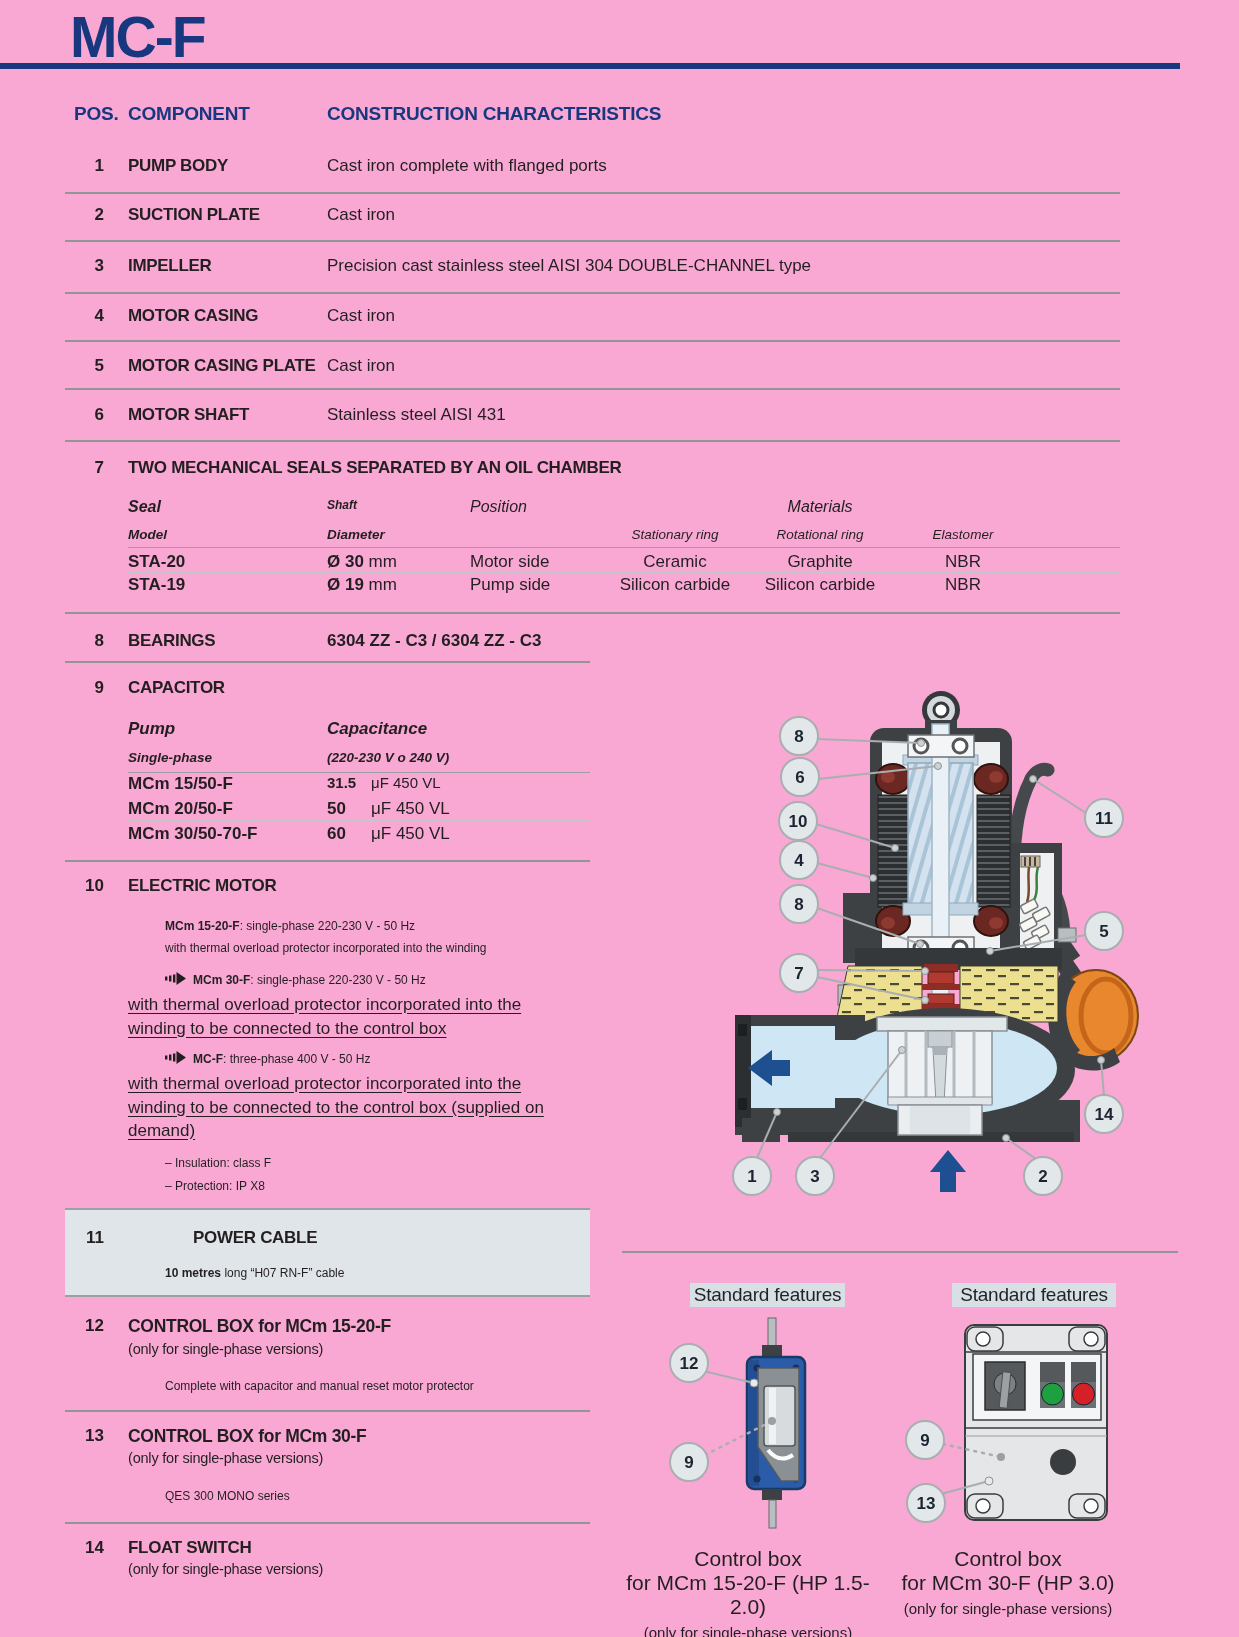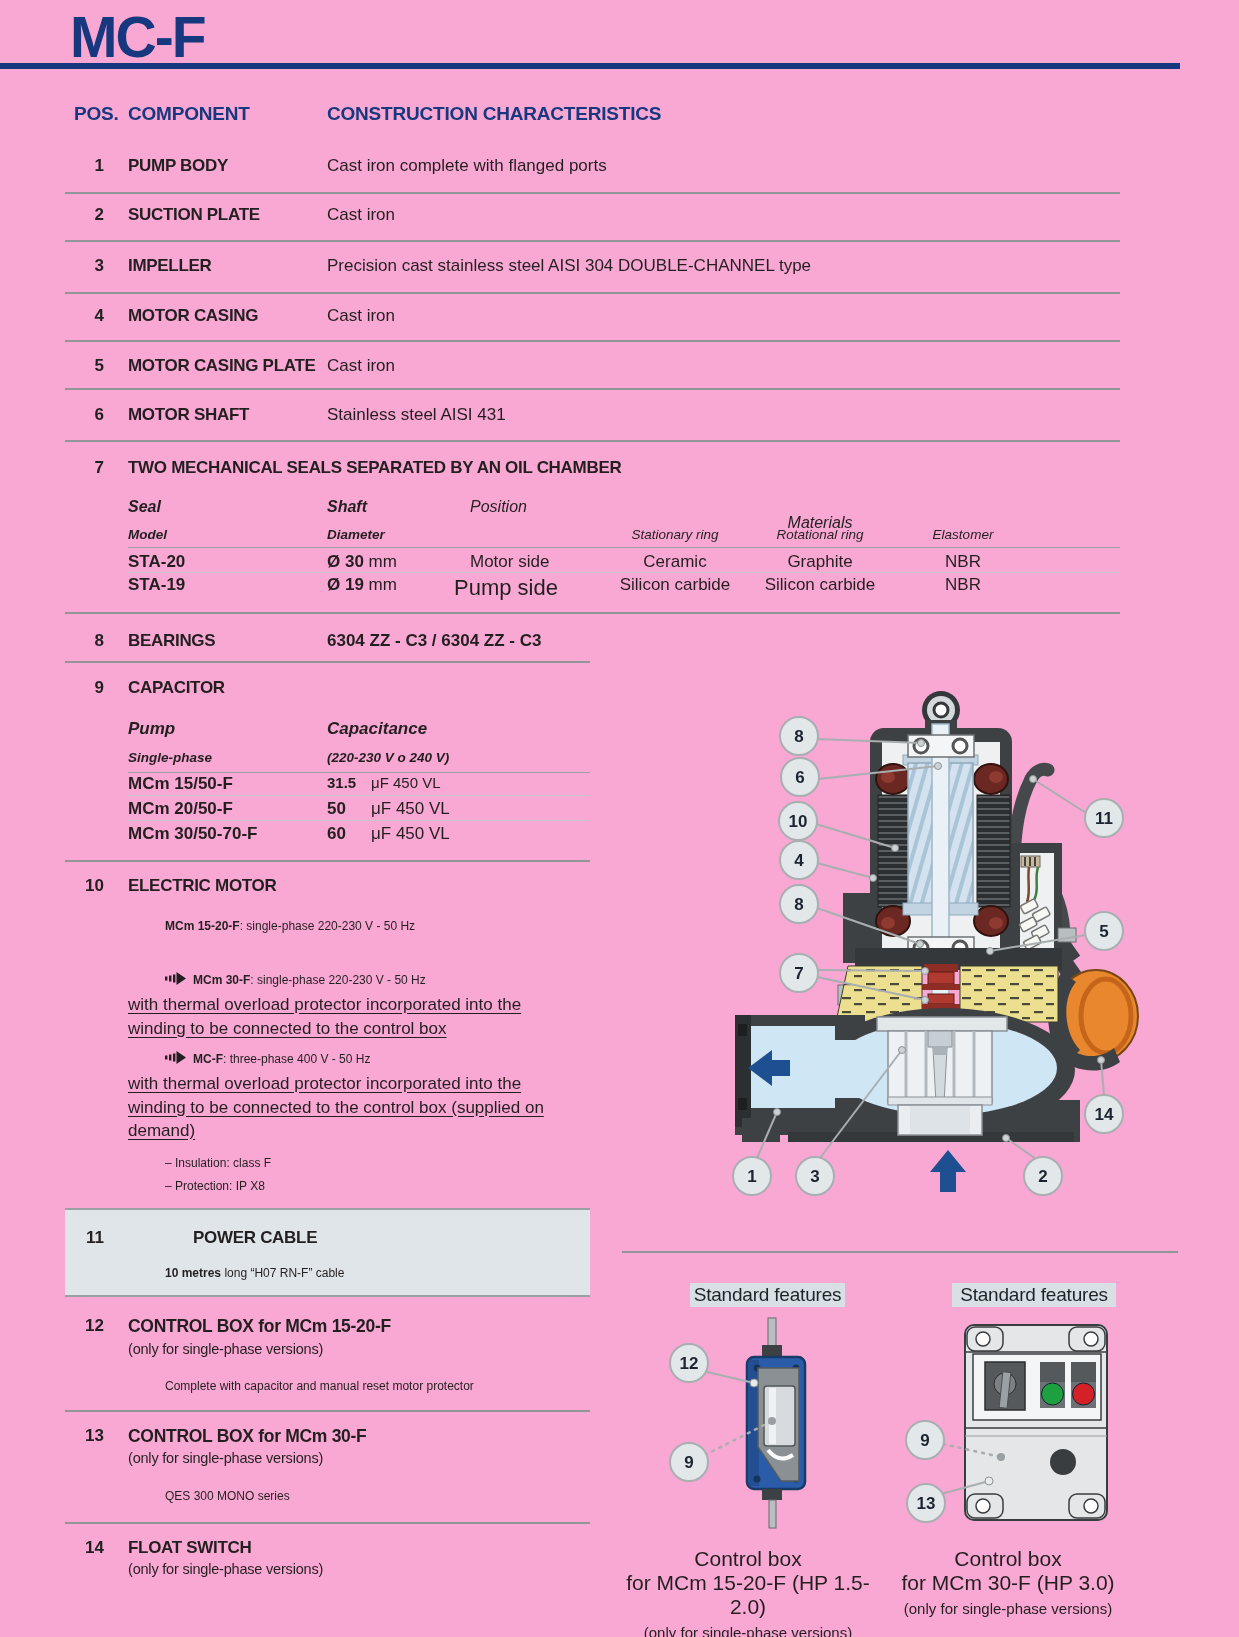--- a/index.html
+++ b/index.html
@@ -77,44 +77,44 @@
     <div class="abs comp" style="top:405px;">MOTOR SHAFT</div>
     <div class="abs desc" style="top:405px;">Stainless steel AISI 431</div>
     <div class="abs sep" style="left:65px;top:440px;width:1055px;"></div>
   </div>
 
   <div>
     <div class="abs num" style="left:60px;top:458px;">7</div>
     <div class="abs comp" style="top:458px;">TWO MECHANICAL SEALS SEPARATED BY AN OIL CHAMBER</div>
 
     <div class="abs b it" style="left:128px;top:498px;font-size:16px;">Seal</div>
-    <div class="abs b it" style="left:327px;top:498px;font-size:16px;">Shaft</div>
+    <div class="abs b it" style="left:327px;top:498px;font-size:12px;">Shaft</div>
     <div class="abs it" style="left:470px;top:498px;font-size:16px;">Position</div>
-    <div class="abs it ctr" style="left:755px;top:498px;width:130px;font-size:16px;margin-top:16px;">Materials</div>
+    <div class="abs it ctr" style="left:755px;top:498px;width:130px;font-size:16px;">Materials</div>
 
     <div class="abs b it small" style="left:128px;top:527px;">Model</div>
     <div class="abs b it small" style="left:327px;top:527px;">Diameter</div>
     <div class="abs it small ctr" style="left:615px;top:527px;width:120px;">Stationary ring</div>
     <div class="abs it small ctr" style="left:755px;top:527px;width:130px;">Rotational ring</div>
     <div class="abs it small ctr" style="left:900px;top:527px;width:126px;">Elastomer</div>
 
     <div class="abs thin" style="left:128px;top:547px;width:992px;"></div>
 
     <div class="abs b" style="left:128px;top:552px;font-size:17px;">STA-20</div>
     <div class="abs" style="left:327px;top:552px;font-size:17px;"><span class="b">Ø 30</span><span> mm</span></div>
     <div class="abs" style="left:470px;top:552px;font-size:17px;">Motor side</div>
     <div class="abs ctr" style="left:615px;top:552px;width:120px;font-size:17px;">Ceramic</div>
     <div class="abs ctr" style="left:755px;top:552px;width:130px;font-size:17px;">Graphite</div>
     <div class="abs ctr" style="left:900px;top:552px;width:126px;font-size:17px;">NBR</div>
 
     <div class="abs thin2" style="left:128px;top:572px;width:992px;"></div>
 
     <div class="abs b" style="left:128px;top:575px;font-size:17px;">STA-19</div>
     <div class="abs" style="left:327px;top:575px;font-size:17px;"><span class="b">Ø 19</span><span> mm</span></div>
-    <div class="abs" style="left:454px;top:575px;font-size:22px;">Pump side</div>
+    <div class="abs" style="left:470px;top:575px;font-size:17px;">Pump side</div>
     <div class="abs ctr" style="left:615px;top:575px;width:120px;font-size:17px;">Silicon carbide</div>
     <div class="abs ctr" style="left:755px;top:575px;width:130px;font-size:17px;">Silicon carbide</div>
     <div class="abs ctr" style="left:900px;top:575px;width:126px;font-size:17px;">NBR</div>
 
     <div class="abs sep" style="left:65px;top:612px;width:1055px;"></div>
   </div>
 
   <div class="abs num" style="left:60px;top:631px;">8</div>
   <div class="abs comp" style="top:631px;">BEARINGS</div>
   <div class="abs desc b" style="top:631px;">6304 ZZ - C3 / 6304 ZZ - C3</div>
@@ -143,20 +143,21 @@
 
     <div class="abs sep" style="left:65px;top:860px;width:525px;"></div>
   </div>
 
   <div>
     <div class="abs num" style="left:60px;top:876px;">10</div>
     <div class="abs comp" style="top:876px;">ELECTRIC MOTOR</div>
 
     <div class="abs mline" style="left:128px;top:915px;line-height:22px;width:470px;">
       <span class="b">MCm 15-20-F</span><span>: single-phase  220-230 V - 50 Hz</span><br>
+      <span>with thermal overload protector incorporated into the winding</span>
     </div>
 
     <div class="abs mline" style="left:128px;top:972px;">
       <svg class="ptr" width="21" height="13">
           <g fill="#231f20">
             <rect x="0" y="4.5" width="2.4" height="4"></rect>
             <rect x="4" y="3.5" width="2.4" height="6"></rect>
             <rect x="8" y="2.5" width="2.4" height="8"></rect>
             <polygon points="11.5,0 21,6.5 11.5,13"></polygon>
           </g>

